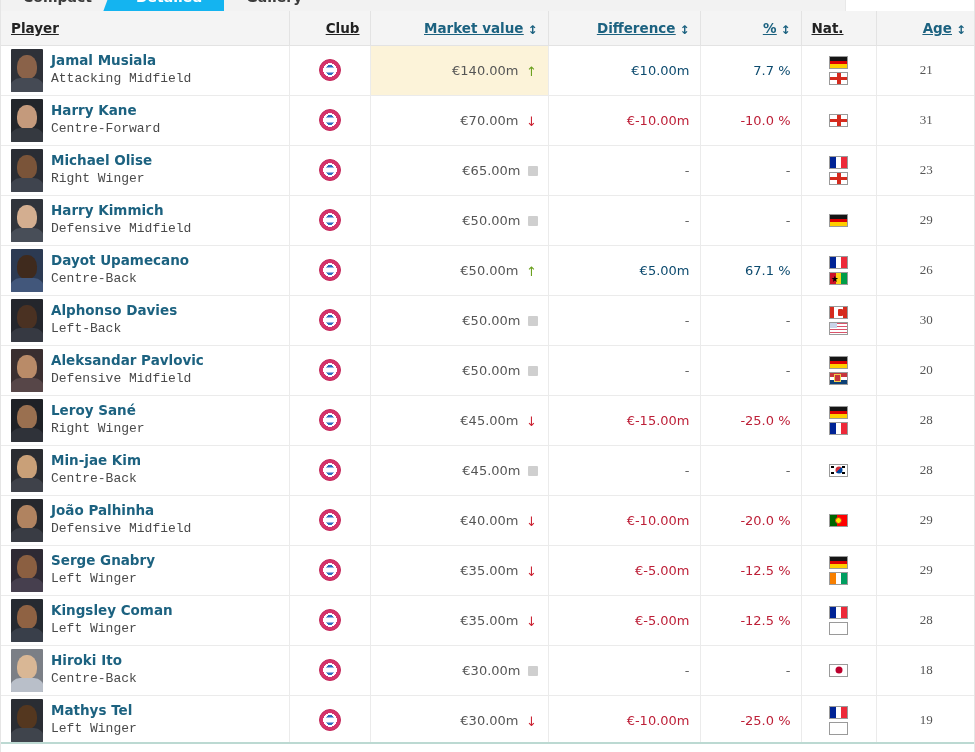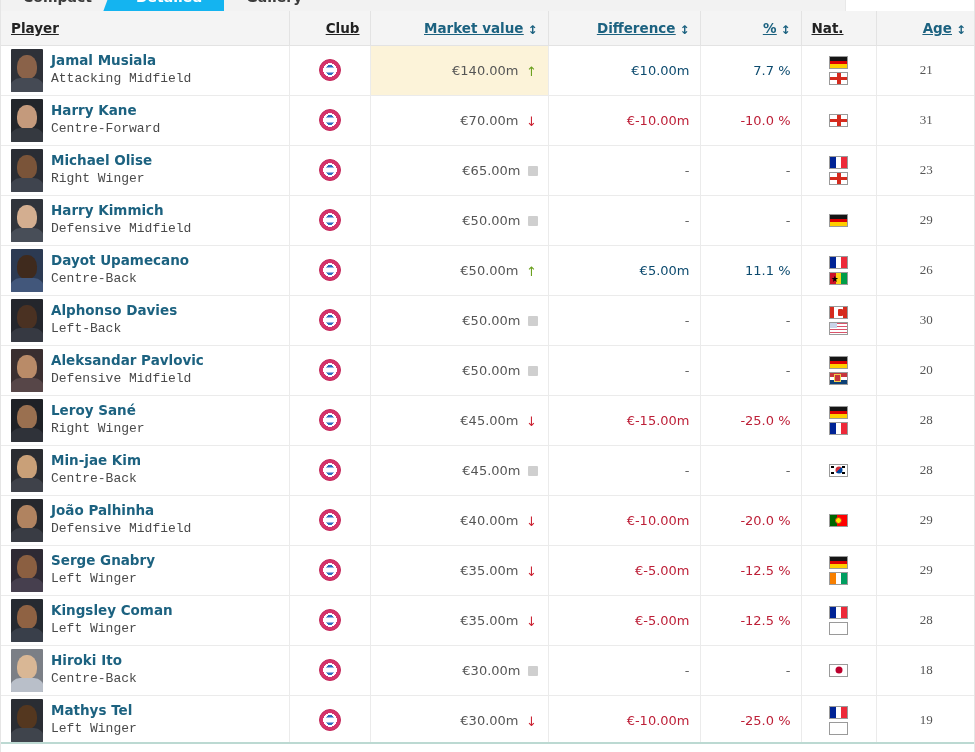--- a/index.html
+++ b/index.html
@@ -446,21 +446,21 @@
               </div>
               <div class="pinfo">
                 <a class="pname">Dayot Upamecano</a>
                 <div class="ppos">Centre-Back</div>
               </div>
             </div>
           </td>
           <td class="c-club"><span class="crest"></span></td>
           <td class="c-mv"><span>€50.00m</span><span class="trend up">↑</span></td>
           <td class="c-diff"><span class="pos">€5.00m</span></td>
-          <td class="c-pct"><span class="pos">11.1 %</span></td>
+          <td class="c-pct"><span class="pos">67.1 %</span></td>
           <td class="c-nat">
             <div class="flags">
               <span class="flag f-fr"></span>
               <span class="flag f-gw"></span>
             </div>
           </td>
           <td class="c-age"><span>26</span></td>
         </tr>
         <tr>
           <td class="c-player">

